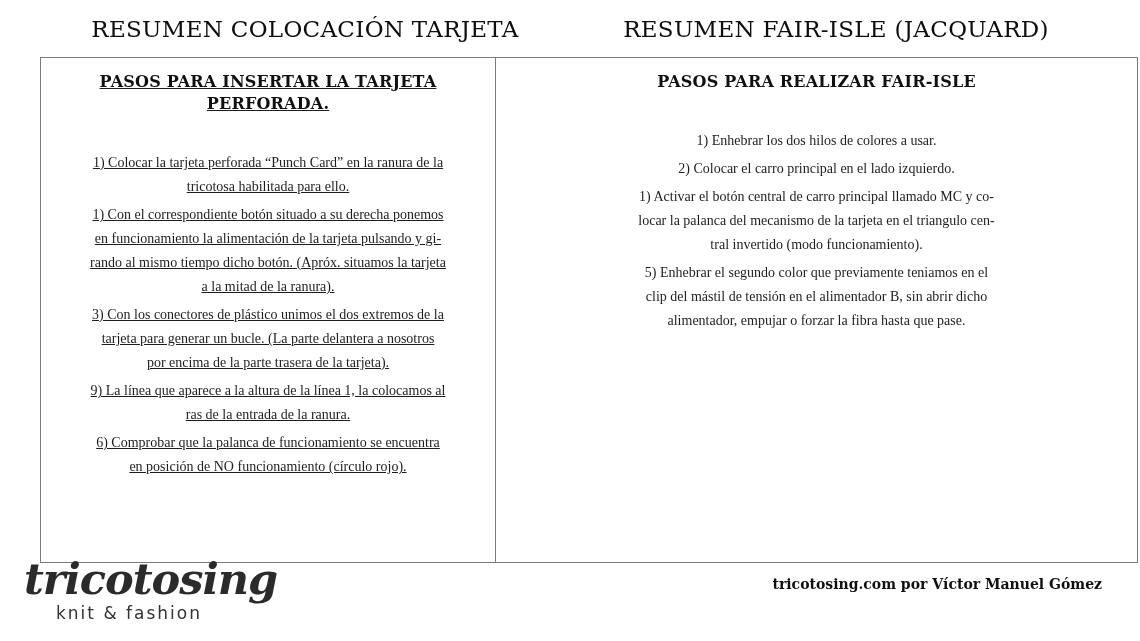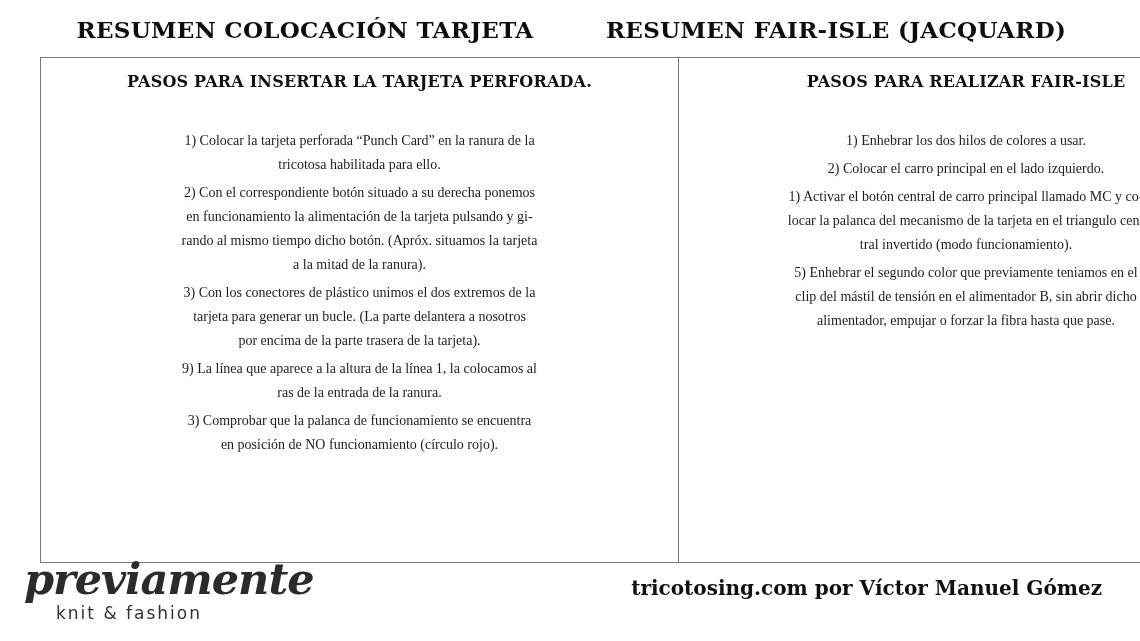--- a/index.html
+++ b/index.html
@@ -14,41 +14,41 @@
   .page { position: absolute; inset: 0; }
 
   
   .titles {
     position: absolute; top: 16px; left: 40px;
     display: grid; grid-template-columns: 530px 532px;
   }
   .col-title {
     text-align: center;
     font-family: "DejaVu Serif", serif;
-    font-weight: bold;
+    font-weight: normal;
     font-size: 23px;
     color: #0d0d0d;
     letter-spacing: 0.3px;
     white-space: nowrap;
   }
 
   
   .boxes {
     position: absolute; top: 57px; left: 40px;
     display: flex;
   }
   .box {
     box-sizing: border-box;
     height: 506px;
     border: 1px solid #7a7a7a;
     background: #ffffff;
     padding: 13px 8px 0 8px;
   }
-  .box.left  { width: 639px; }
-  .box.right { width: 576px; margin-left: -1px; }
+  .box.left  { width: 456px; text-decoration: underline; }
+  .box.right { width: 643px; margin-left: -1px; }
 
   .box-heading {
     margin: 0 0 36px 0;
     text-align: center;
     font-family: "DejaVu Serif", serif;
     font-weight: bold;
     font-size: 16px;
     line-height: 22px;
     color: #101010;
     letter-spacing: 0.2px;
@@ -81,68 +81,68 @@
     font-family: "DejaVu Sans", sans-serif;
     font-size: 17px;
     letter-spacing: 2px;
     color: #333333;
     margin: 0 0 0 32px;
   }
   .credit {
     position: absolute; top: 576px; right: 38px;
     font-family: "DejaVu Serif", serif;
     font-weight: bold;
-    font-size: 20px;
+    font-size: 14px;
     color: #101010;
     white-space: nowrap;
   }
 </style>
 </head>
 <body>
 
 <div class="page">
 
   <div class="titles">
     <div class="col-title">RESUMEN COLOCACIÓN TARJETA</div>
     <div class="col-title">RESUMEN FAIR-ISLE (JACQUARD)</div>
   </div>
 
   <div class="boxes">
 
     <section class="box left">
       <h2 class="box-heading">PASOS PARA INSERTAR LA TARJETA PERFORADA.</h2>
       <p class="step">1) Colocar la tarjeta perforada “Punch Card” en la ranura de la
 tricotosa habilitada para ello.</p>
-      <p class="step">2) Con el correspondiente botón situado a su derecha ponemos
+      <p class="step">1) Con el correspondiente botón situado a su derecha ponemos
 en funcionamiento la alimentación de la tarjeta pulsando y gi-
 rando al mismo tiempo dicho botón. (Apróx. situamos la tarjeta
 a la mitad de la ranura).</p>
       <p class="step">3) Con los conectores de plástico unimos el dos extremos de la
 tarjeta para generar un bucle. (La parte delantera a nosotros
 por encima de la parte trasera de la tarjeta).</p>
       <p class="step">9) La línea que aparece a la altura de la línea 1, la colocamos al
 ras de la entrada de la ranura.</p>
-      <p class="step">3) Comprobar que la palanca de funcionamiento se encuentra
+      <p class="step">6) Comprobar que la palanca de funcionamiento se encuentra
 en posición de NO funcionamiento (círculo rojo).</p>
     </section>
 
     <section class="box right">
       <h2 class="box-heading">PASOS PARA REALIZAR FAIR-ISLE</h2>
       <p class="step">1) Enhebrar los dos hilos de colores a usar.</p>
       <p class="step">2) Colocar el carro principal en el lado izquierdo.</p>
       <p class="step">1) Activar el botón central de carro principal llamado MC y co-
 locar la palanca del mecanismo de la tarjeta en el triangulo cen-
 tral invertido (modo funcionamiento).</p>
       <p class="step">5) Enhebrar el segundo color que previamente teniamos en el
 clip del mástil de tensión en el alimentador B, sin abrir dicho
 alimentador, empujar o forzar la fibra hasta que pase.</p>
     </section>
 
   </div>
 
   <div class="logo">
-    <div class="logo-script">previamente</div>
+    <div class="logo-script">tricotosing</div>
     <div class="logo-tagline">knit &amp; fashion</div>
   </div>
 
   <div class="credit">tricotosing.com por Víctor Manuel Gómez</div>
 
 </div>
 
 </body></html>

